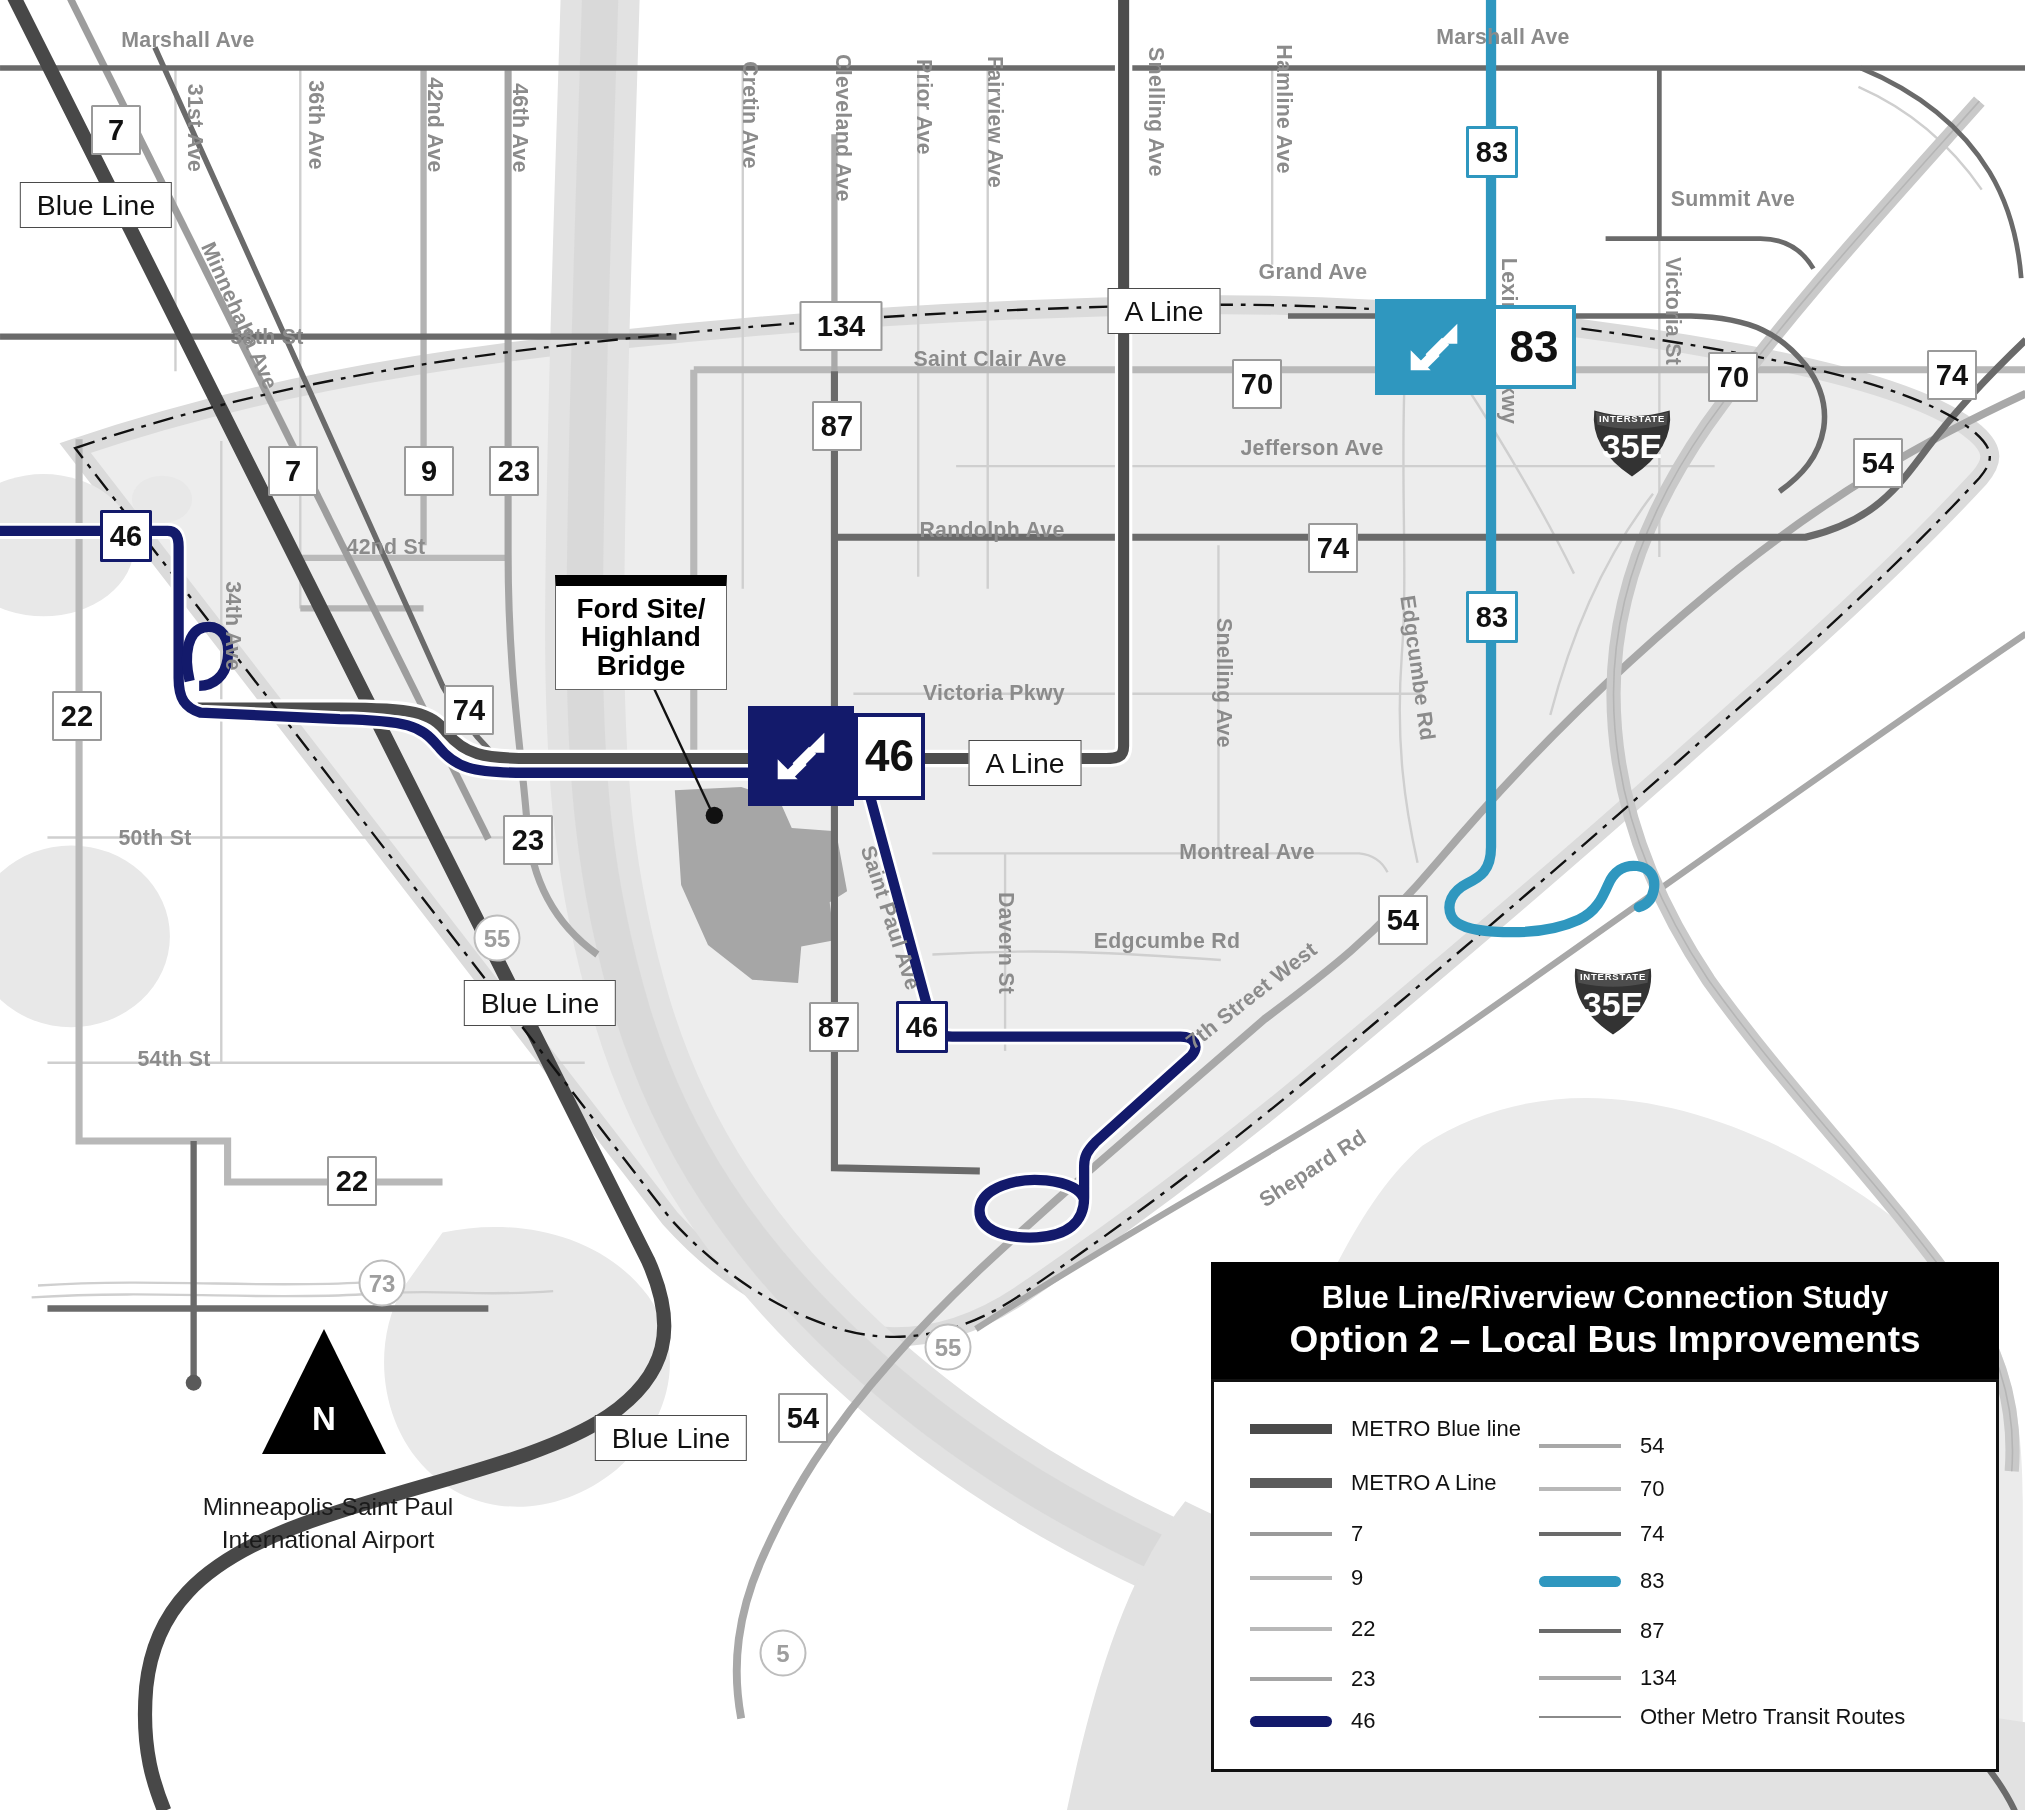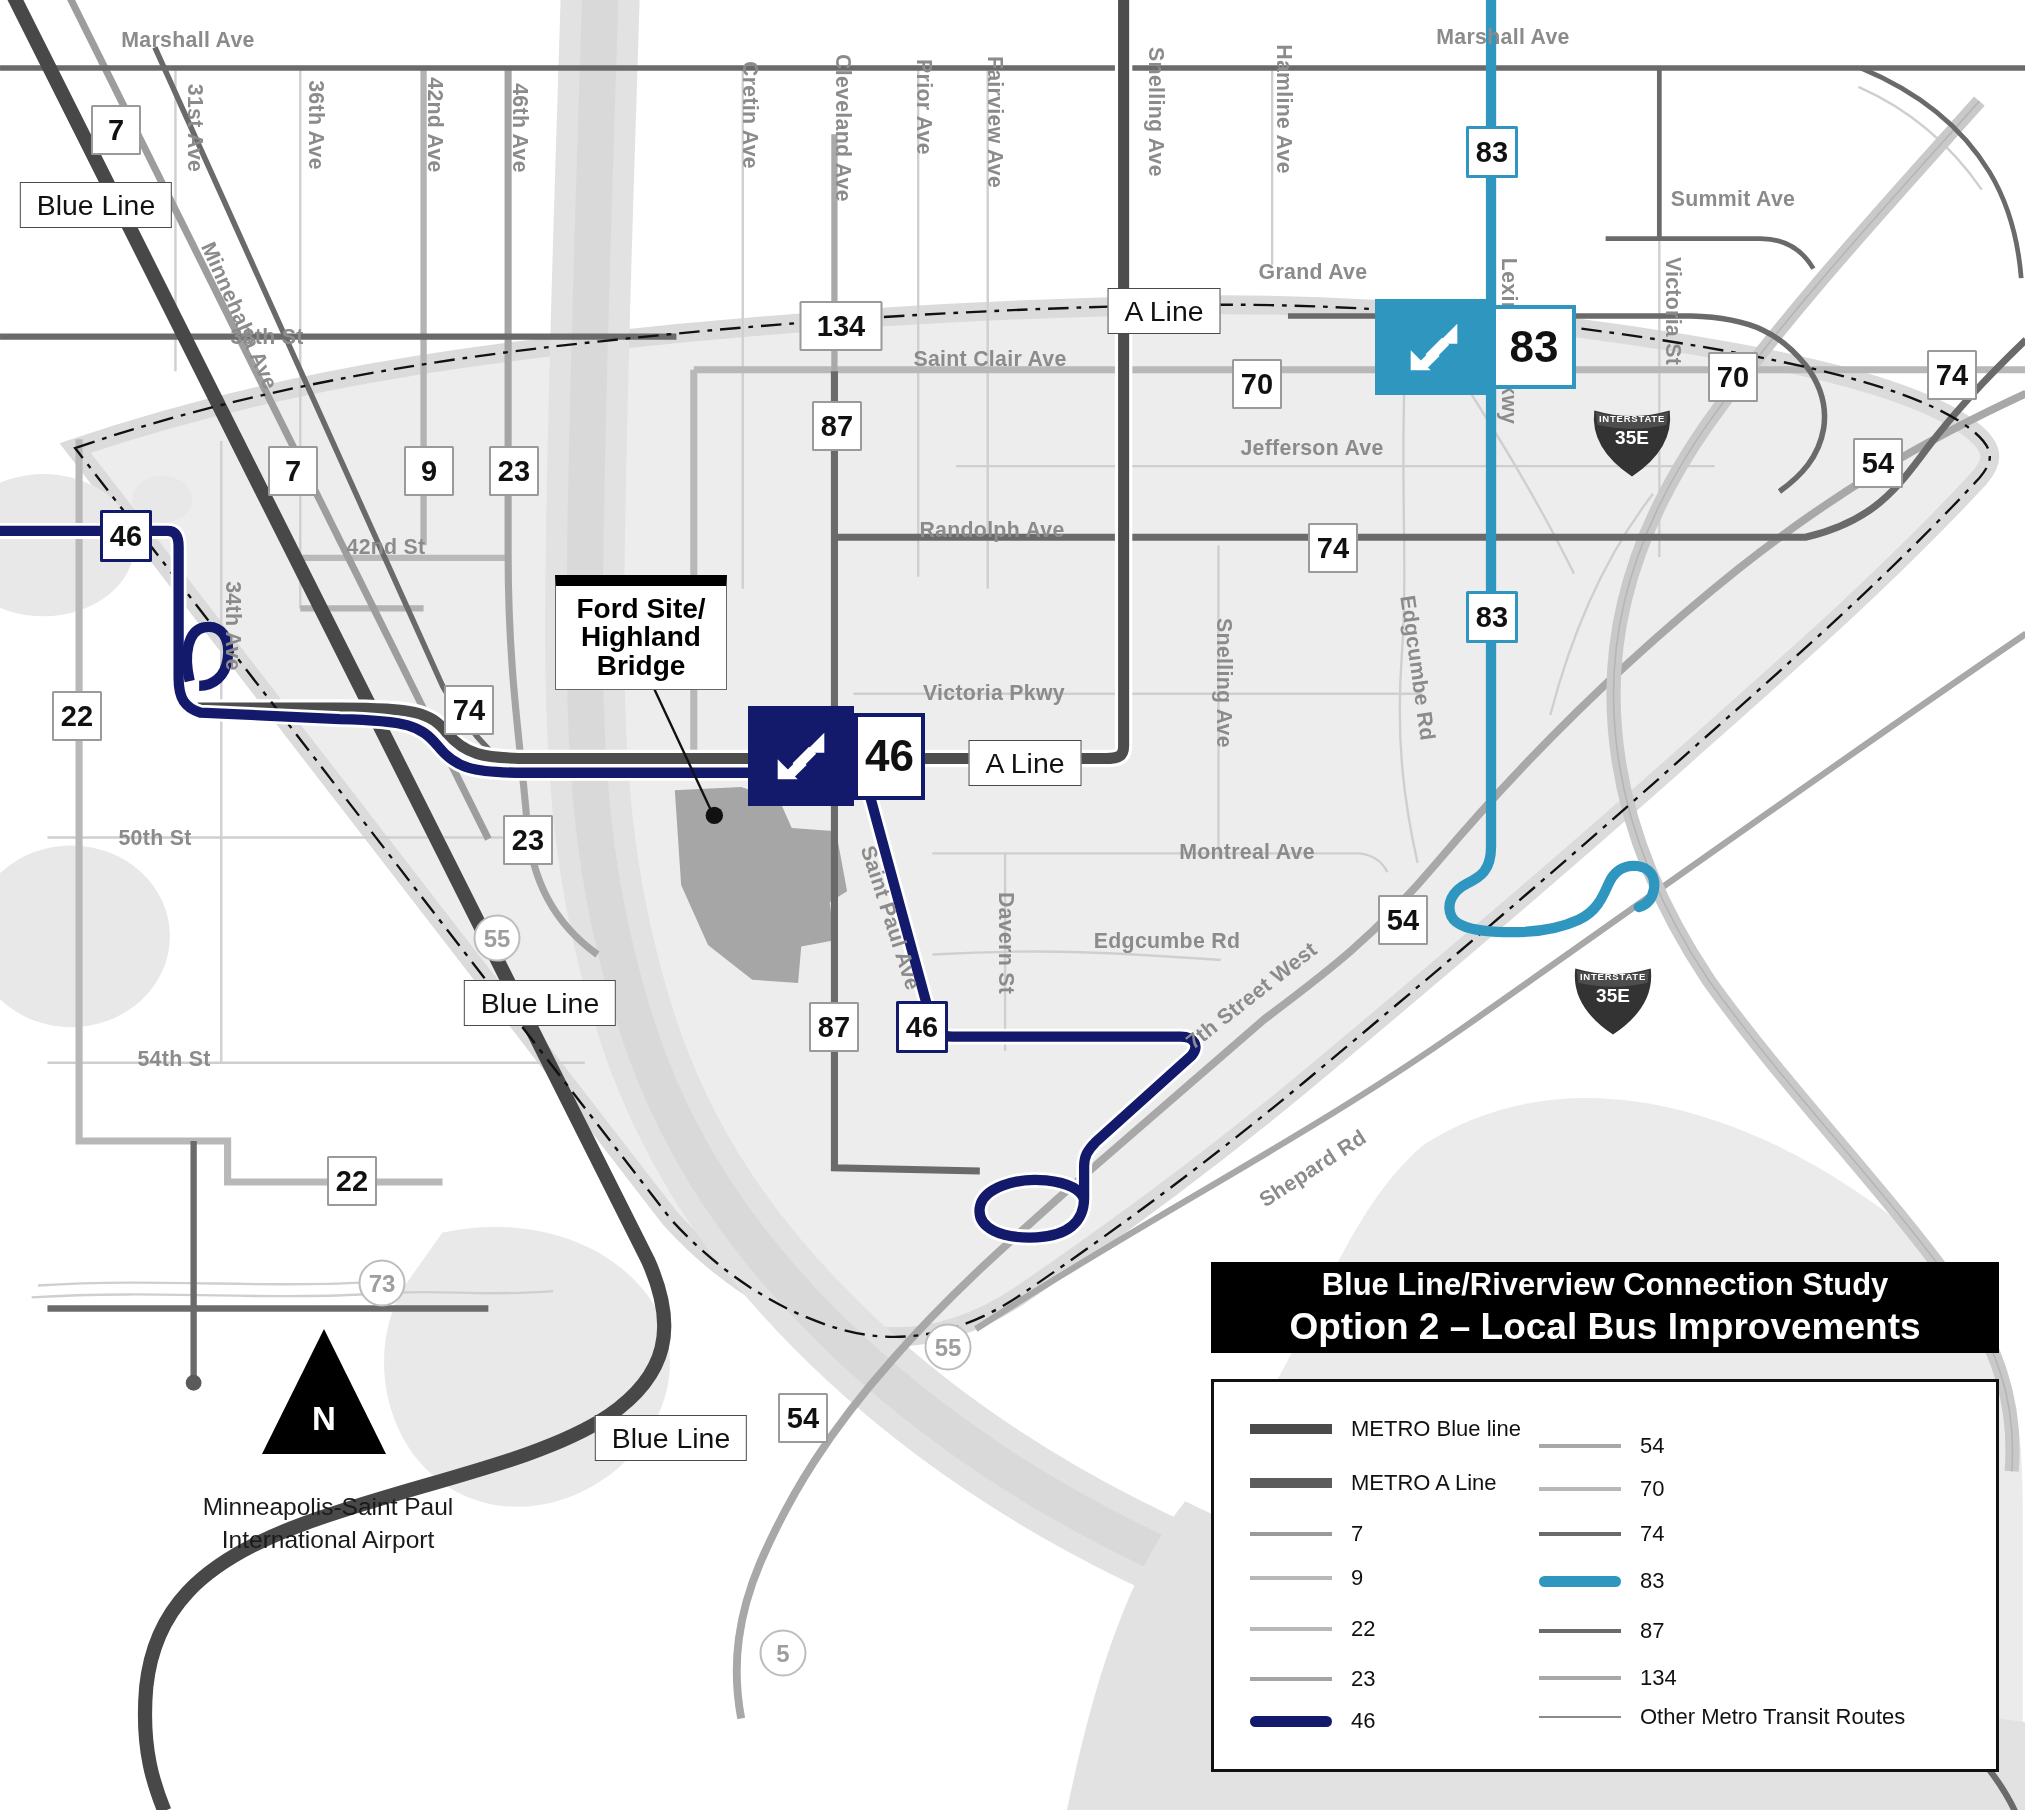--- a/index.html
+++ b/index.html
@@ -24,41 +24,41 @@
   
   .shield-circle{position:absolute;transform:translate(-50%,-50%);width:43px;height:43px;
     border-radius:50%;background:#fff;border:2.4px solid #bdbdbd;color:#9e9e9e;
     font-size:24px;font-weight:700;display:flex;align-items:center;justify-content:center;}
   
   .int-shield{position:absolute;transform:translate(-50%,-50%);width:88px;height:79px;}
   .int-shield svg{position:absolute;left:0;top:0;}
   .int-band{position:absolute;left:0;right:0;top:9.5px;text-align:center;color:#fff;
     font-size:9.5px;font-weight:700;letter-spacing:0.8px;}
   .int-num{position:absolute;left:0;right:0;top:24px;text-align:center;color:#fff;
-    font-size:19px;font-weight:700;}
+    font-size:34px;font-weight:700;}
   
   .ic-badge{position:absolute;display:flex;align-items:center;}
   .ic-square{display:flex;align-items:center;justify-content:center;}
   .ic-numbox{background:#fff;display:flex;align-items:center;justify-content:center;
     font-weight:700;font-size:44px;color:#111;}
   
   .callout{position:absolute;left:555px;top:575px;width:172px;height:115px;background:#fff;
     border:1.6px solid #666;border-top:11px solid #000;box-sizing:border-box;
     display:flex;flex-direction:column;align-items:center;justify-content:center;}
   .callout div{font-size:28px;font-weight:700;color:#000;line-height:28.4px;}
   
   .north-tri{position:absolute;left:262px;top:1329px;width:0;height:0;
     border-left:62px solid transparent;border-right:62px solid transparent;
     border-bottom:125px solid #000;}
   .north-n{position:absolute;left:324px;top:1419px;transform:translate(-50%,-50%);
     color:#fff;font-size:33px;font-weight:700;}
   .airport{position:absolute;left:328px;top:1523px;transform:translate(-50%,-50%);
     text-align:center;color:#1a1a1a;font-size:24.5px;font-weight:500;line-height:33px;white-space:nowrap;}
   
-  .title-box{position:absolute;left:1211px;top:1262px;width:788px;height:91px;background:#000;
+  .title-box{position:absolute;left:1211px;top:1262px;width:788px;height:117px;background:#000;
     display:flex;flex-direction:column;align-items:center;justify-content:center;gap:3.2px;}
   .title-line1{color:#fff;font-size:31px;font-weight:700;}
   .title-line2{color:#fff;font-size:37px;font-weight:800;}
   .legend-box{position:absolute;left:1211px;top:1379px;width:788px;height:393px;background:#fff;
     border:3.2px solid #111;box-sizing:border-box;}
   .legend-row{position:absolute;display:flex;align-items:center;}
   .legend-swatch{width:82px;flex:0 0 82px;}
   .legend-label{margin-left:19px;font-size:22px;color:#111;white-space:nowrap;}
 </style>
 </head>

